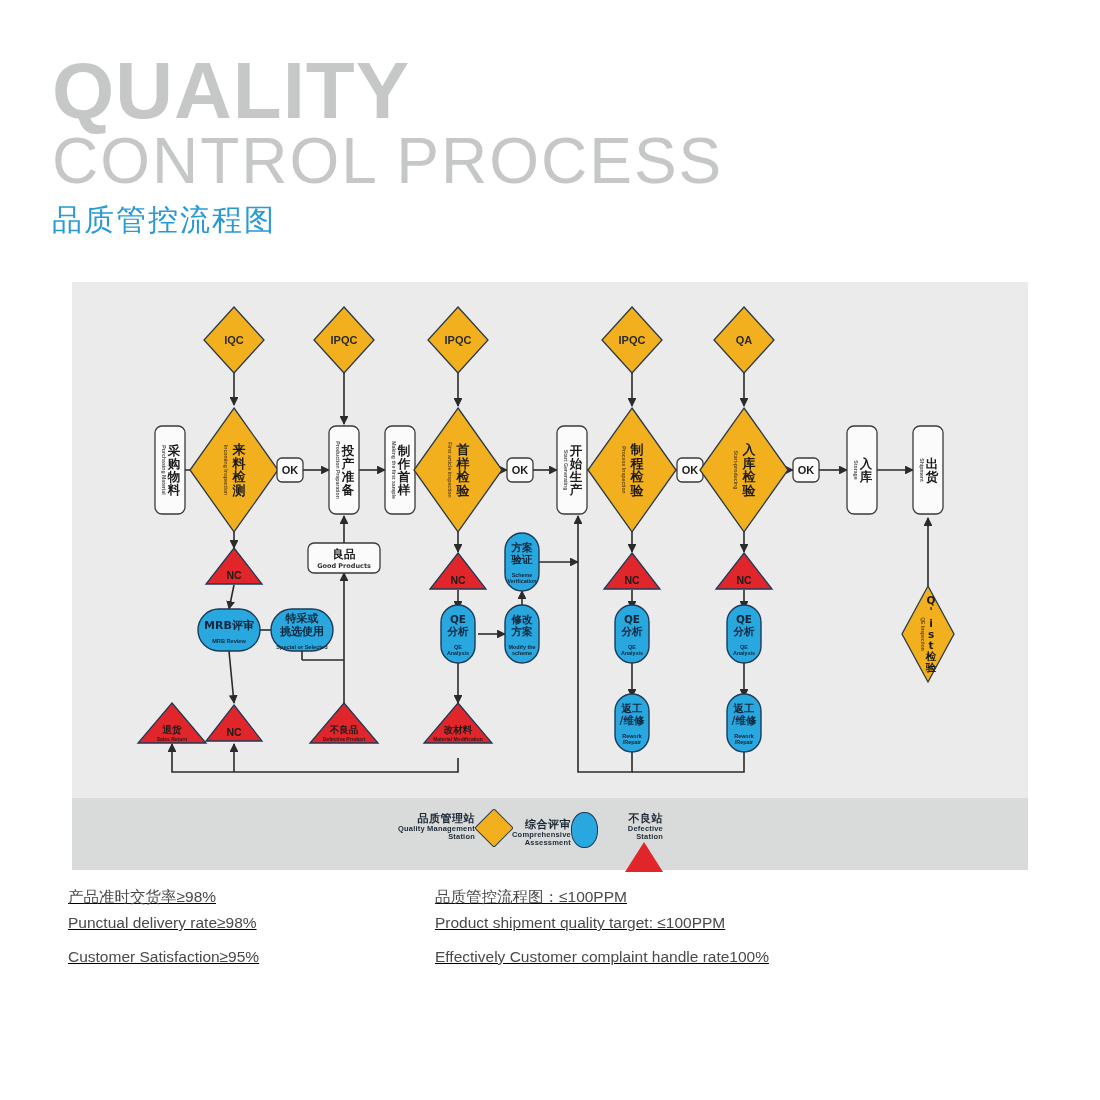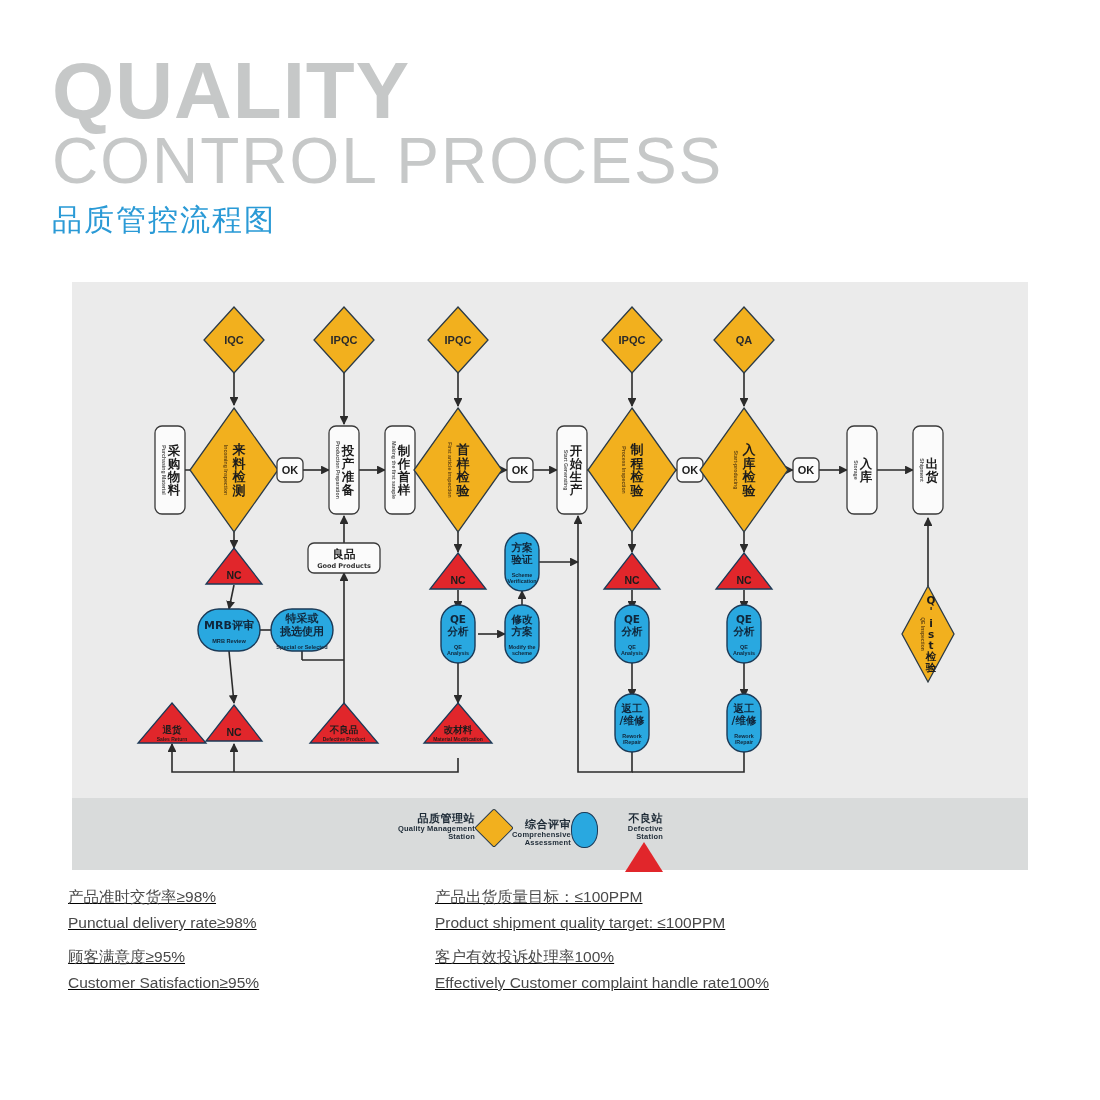--- a/index.html
+++ b/index.html
@@ -525,23 +525,21 @@
     <div class="legend-en">Defective<br>Station</div>
   </div>
   <div class="lg-tri"></div>
 </div>
 
 <div class="footer-block" style="left:68px; top:884px;">
   <div class="f-cn">产品准时交货率≥98%</div>
   <div class="f-en">Punctual delivery rate≥98%</div>
 </div>
 <div class="footer-block" style="left:435px; top:884px;">
-  <div class="f-cn">产品出货质量目标：≤100PPM</div>
+  <div class="f-cn">品质管控流程图：≤100PPM</div>
   <div class="f-en">Product shipment quality target: ≤100PPM</div>
 </div>
 <div class="footer-block" style="left:68px; top:944px;">
-  <div class="f-cn">顾客满意度≥95%</div>
   <div class="f-en">Customer Satisfaction≥95%</div>
 </div>
 <div class="footer-block" style="left:435px; top:944px;">
-  <div class="f-cn">客户有效投诉处理率100%</div>
   <div class="f-en">Effectively Customer complaint handle rate100%</div>
 </div>
 
 </body></html>

